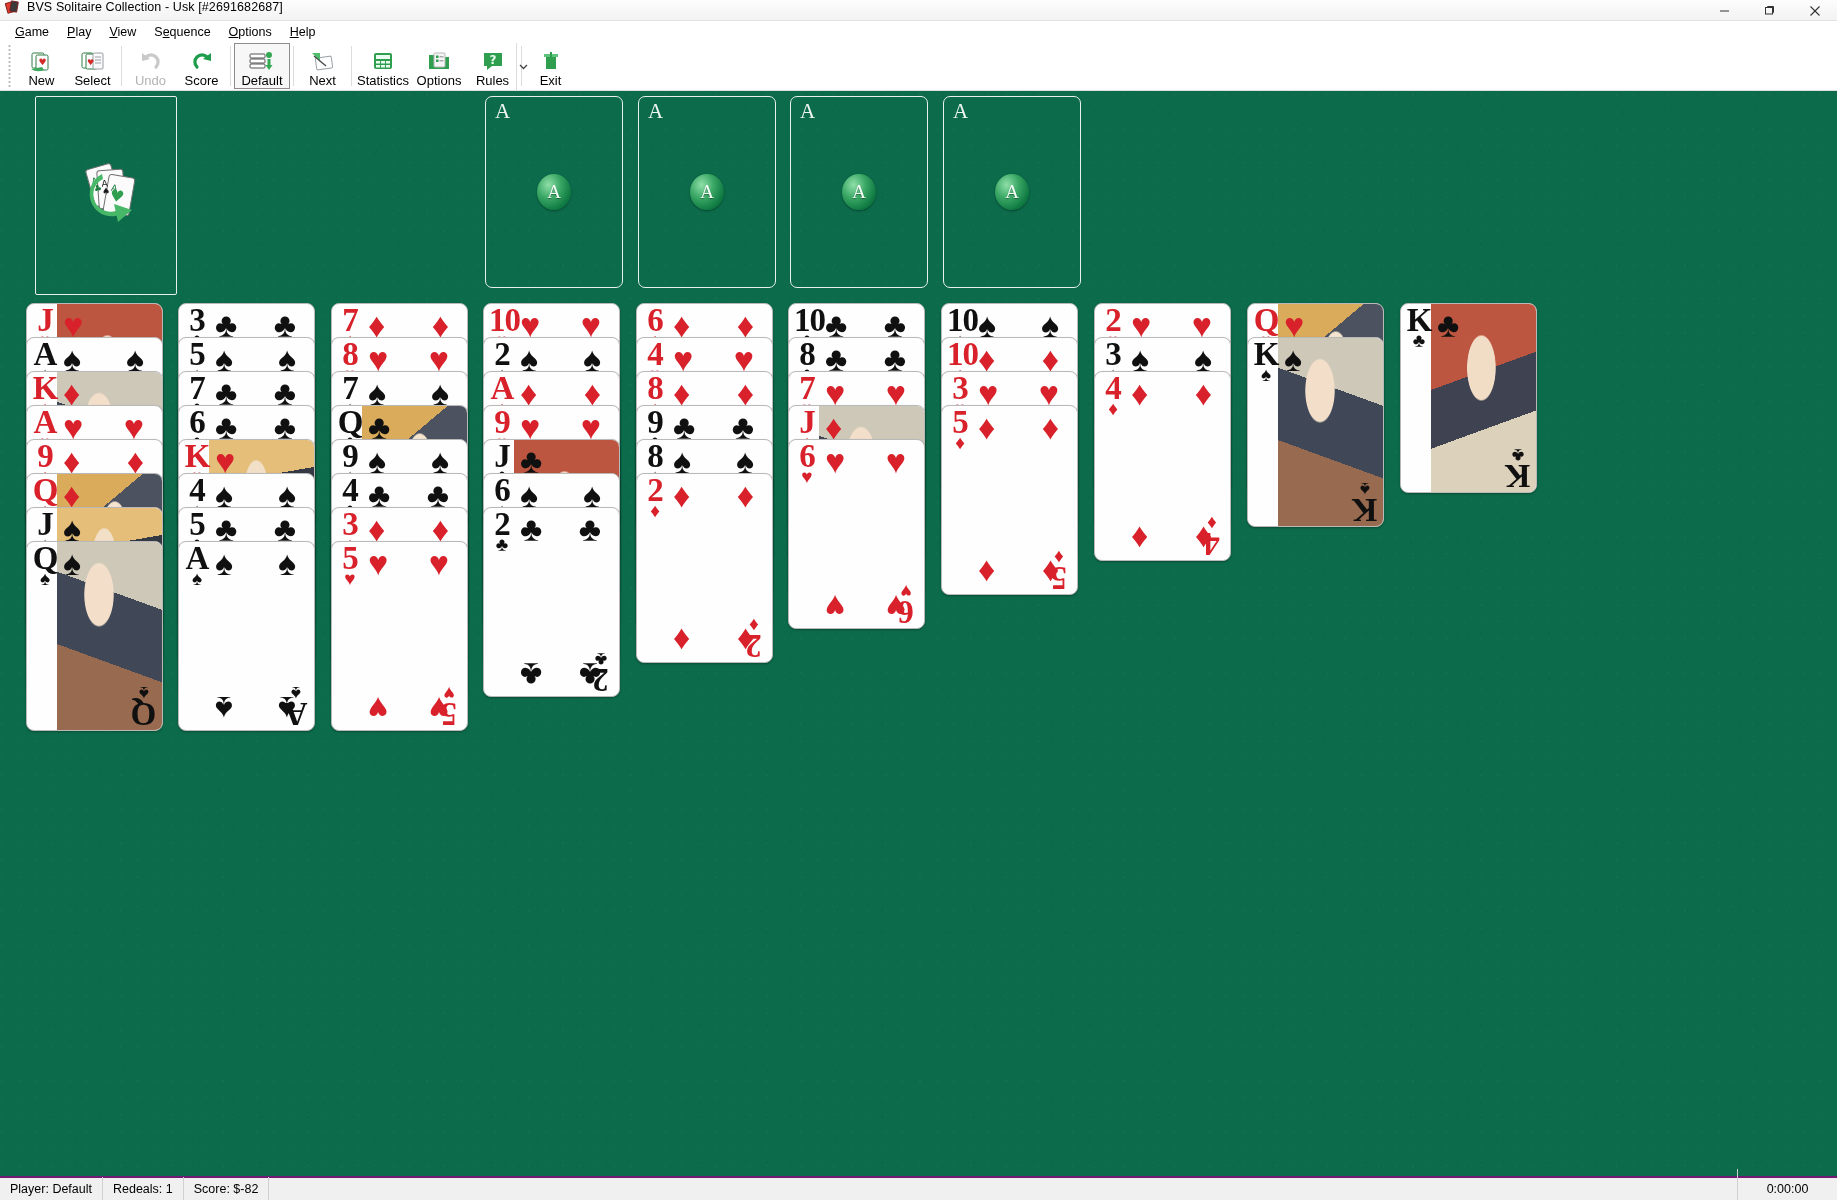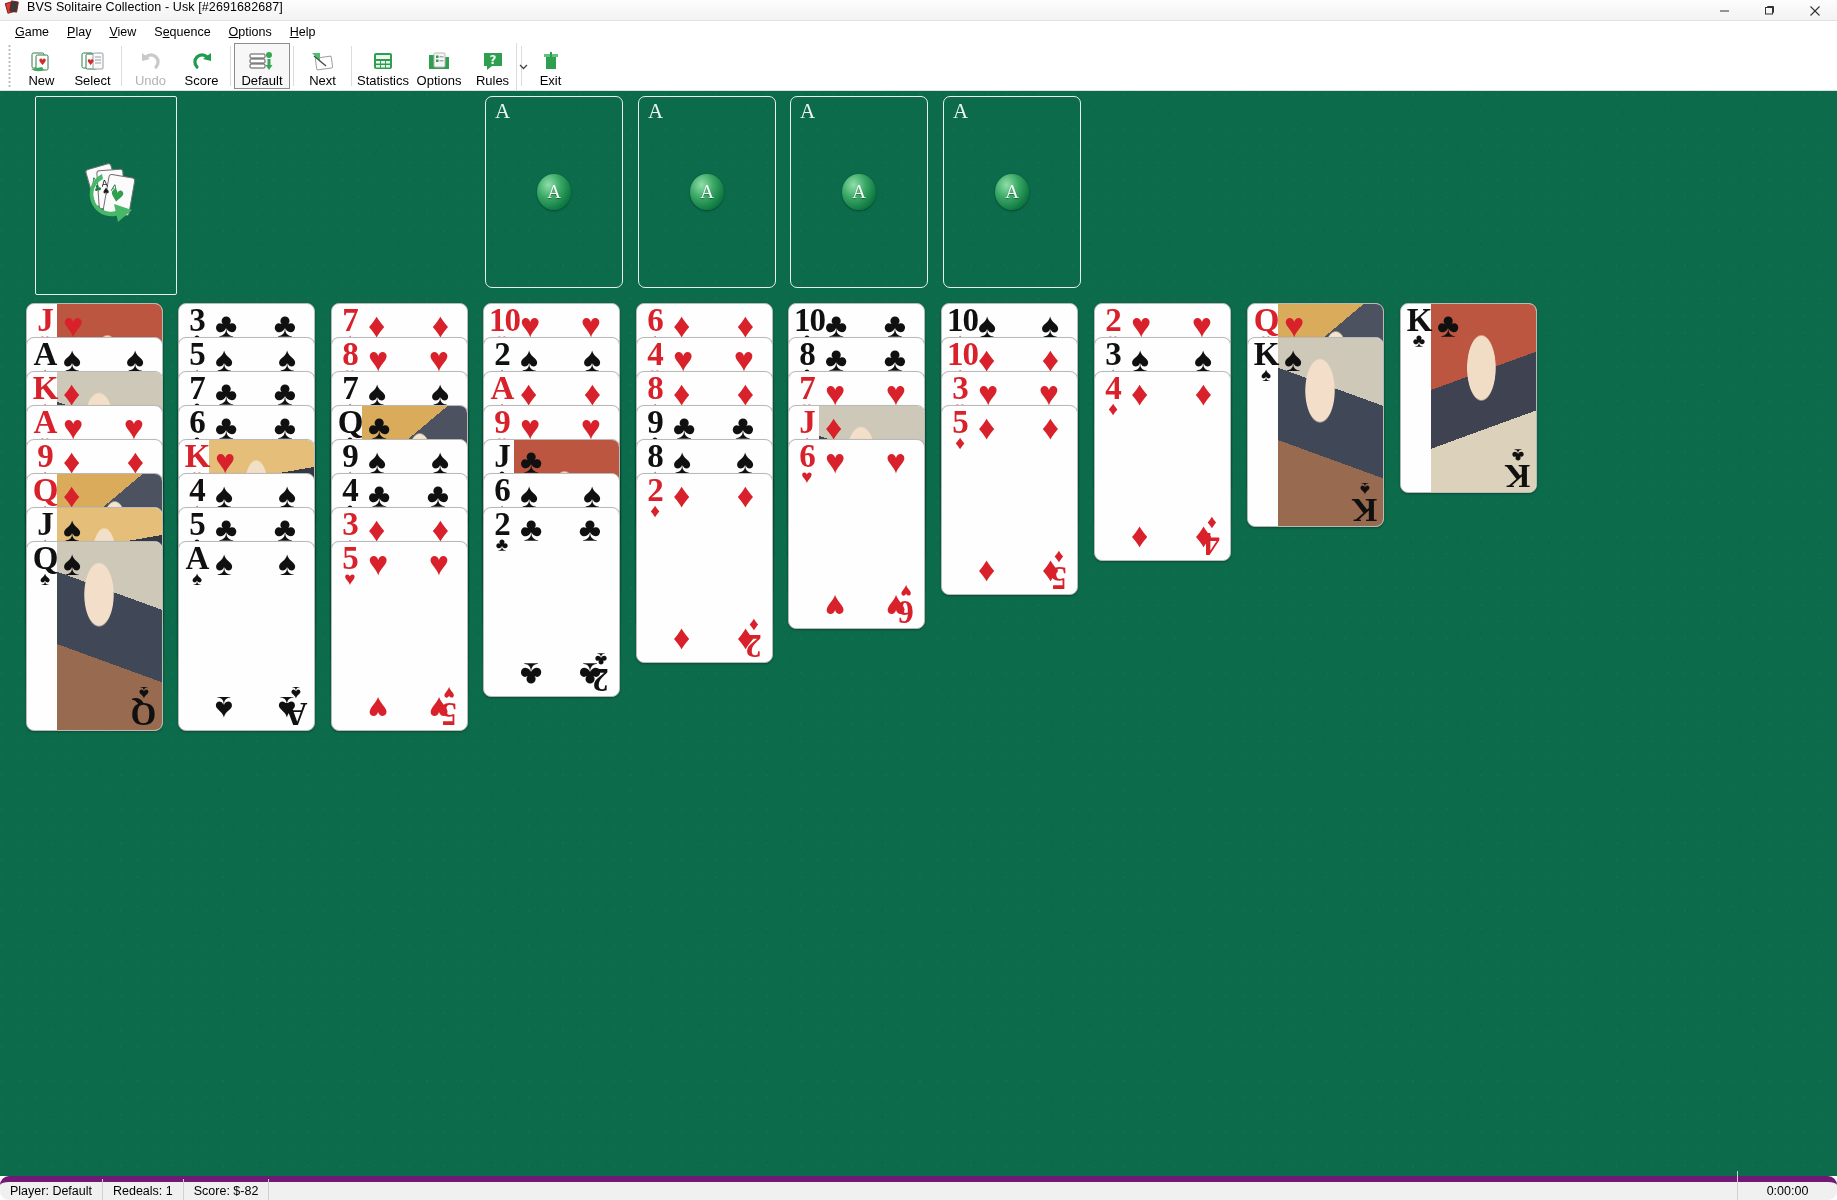--- a/index.html
+++ b/index.html
@@ -171,22 +171,22 @@
   .face-art.v4 {
     background:
       radial-gradient(ellipse at 45% 26%, #f1dcc2 0 14%, transparent 15%),
       linear-gradient(170deg, #e3b96b 0 22%, #1f2430 22% 55%, #c6c0ad 55% 100%);
   }
   .art-clip { position: absolute; inset: 0; overflow: hidden; }
 
   
   .statusbar {
     position: absolute; left: 0; bottom: 0; width: 1837px; height: 24px;
-    background: #f0f0f0; border-top: 6px solid #701a75;
-    display: flex; align-items: center; font-size: 12.5px; color: #000; border-radius: 9px;
+    background: #f0f0f0; border-top: 2px solid #701a75;
+    display: flex; align-items: center; font-size: 12.5px; color: #000;
   }
   .sb-cell {
     height: 24px; display: flex; align-items: center; padding: 0 10px;
     border-right: 1px solid #d0d0d0;
   }
   .sb-spacer { flex: 1; }
   .sb-time {
     height: 41px; display: flex; align-items: center; justify-content: center;
     width: 100px; border-left: 1px solid #d0d0d0; margin-left: 48px;
   }

